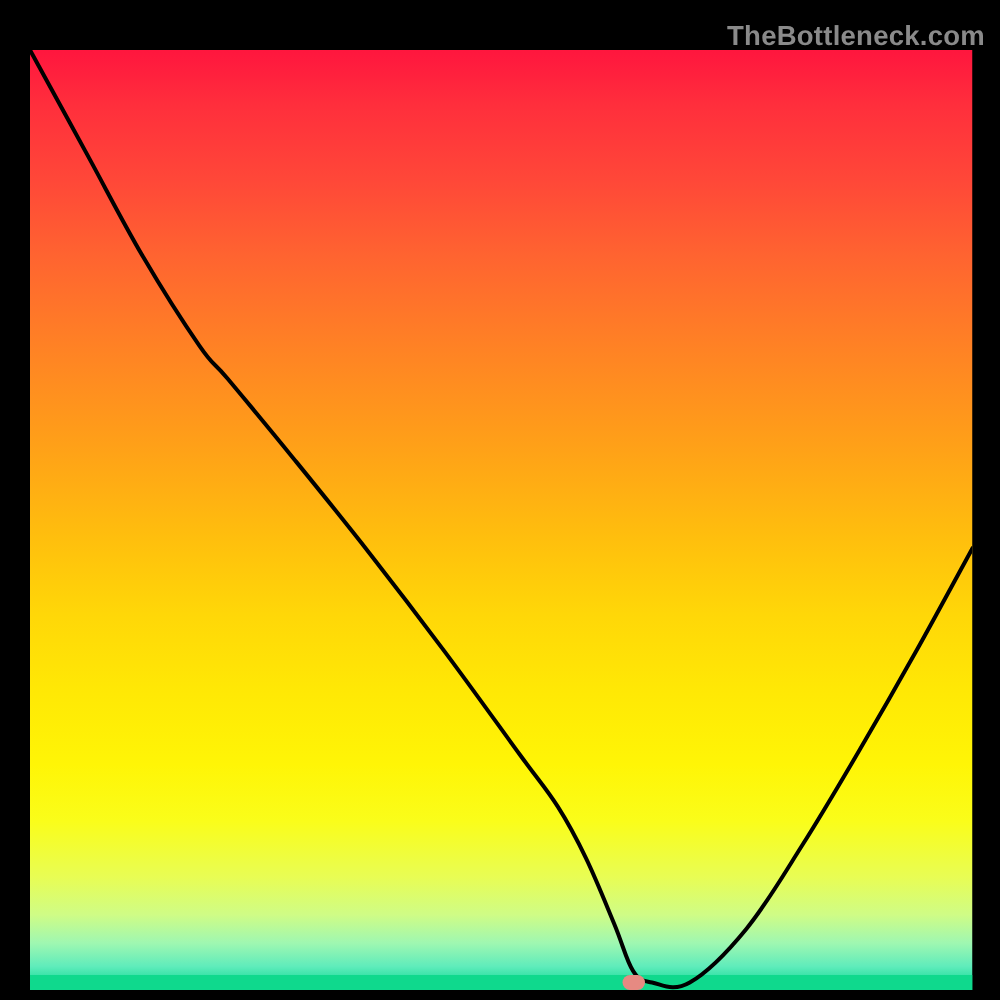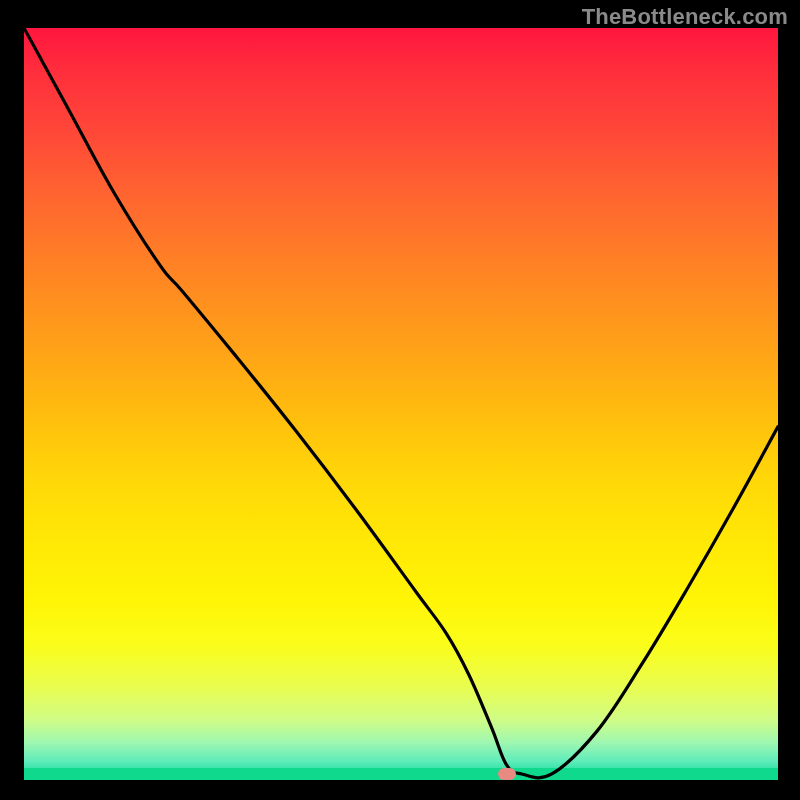--- a/index.html
+++ b/index.html
@@ -5,21 +5,21 @@
   * { margin: 0; padding: 0; box-sizing: border-box; }
   body {
     width: 800px;
     height: 800px;
     background: #000;
     font-family: Arial, sans-serif;
     position: relative;
   }
   .frame {
     position: absolute;
-    top: 0;
+    top: 12px;
     left: 0;
     width: 800px;
     height: 599px;
     text-align: center;
   }
   .watermark {
     position: absolute;
     top: 4px;
     right: 12px;
     font-size: 22px;

